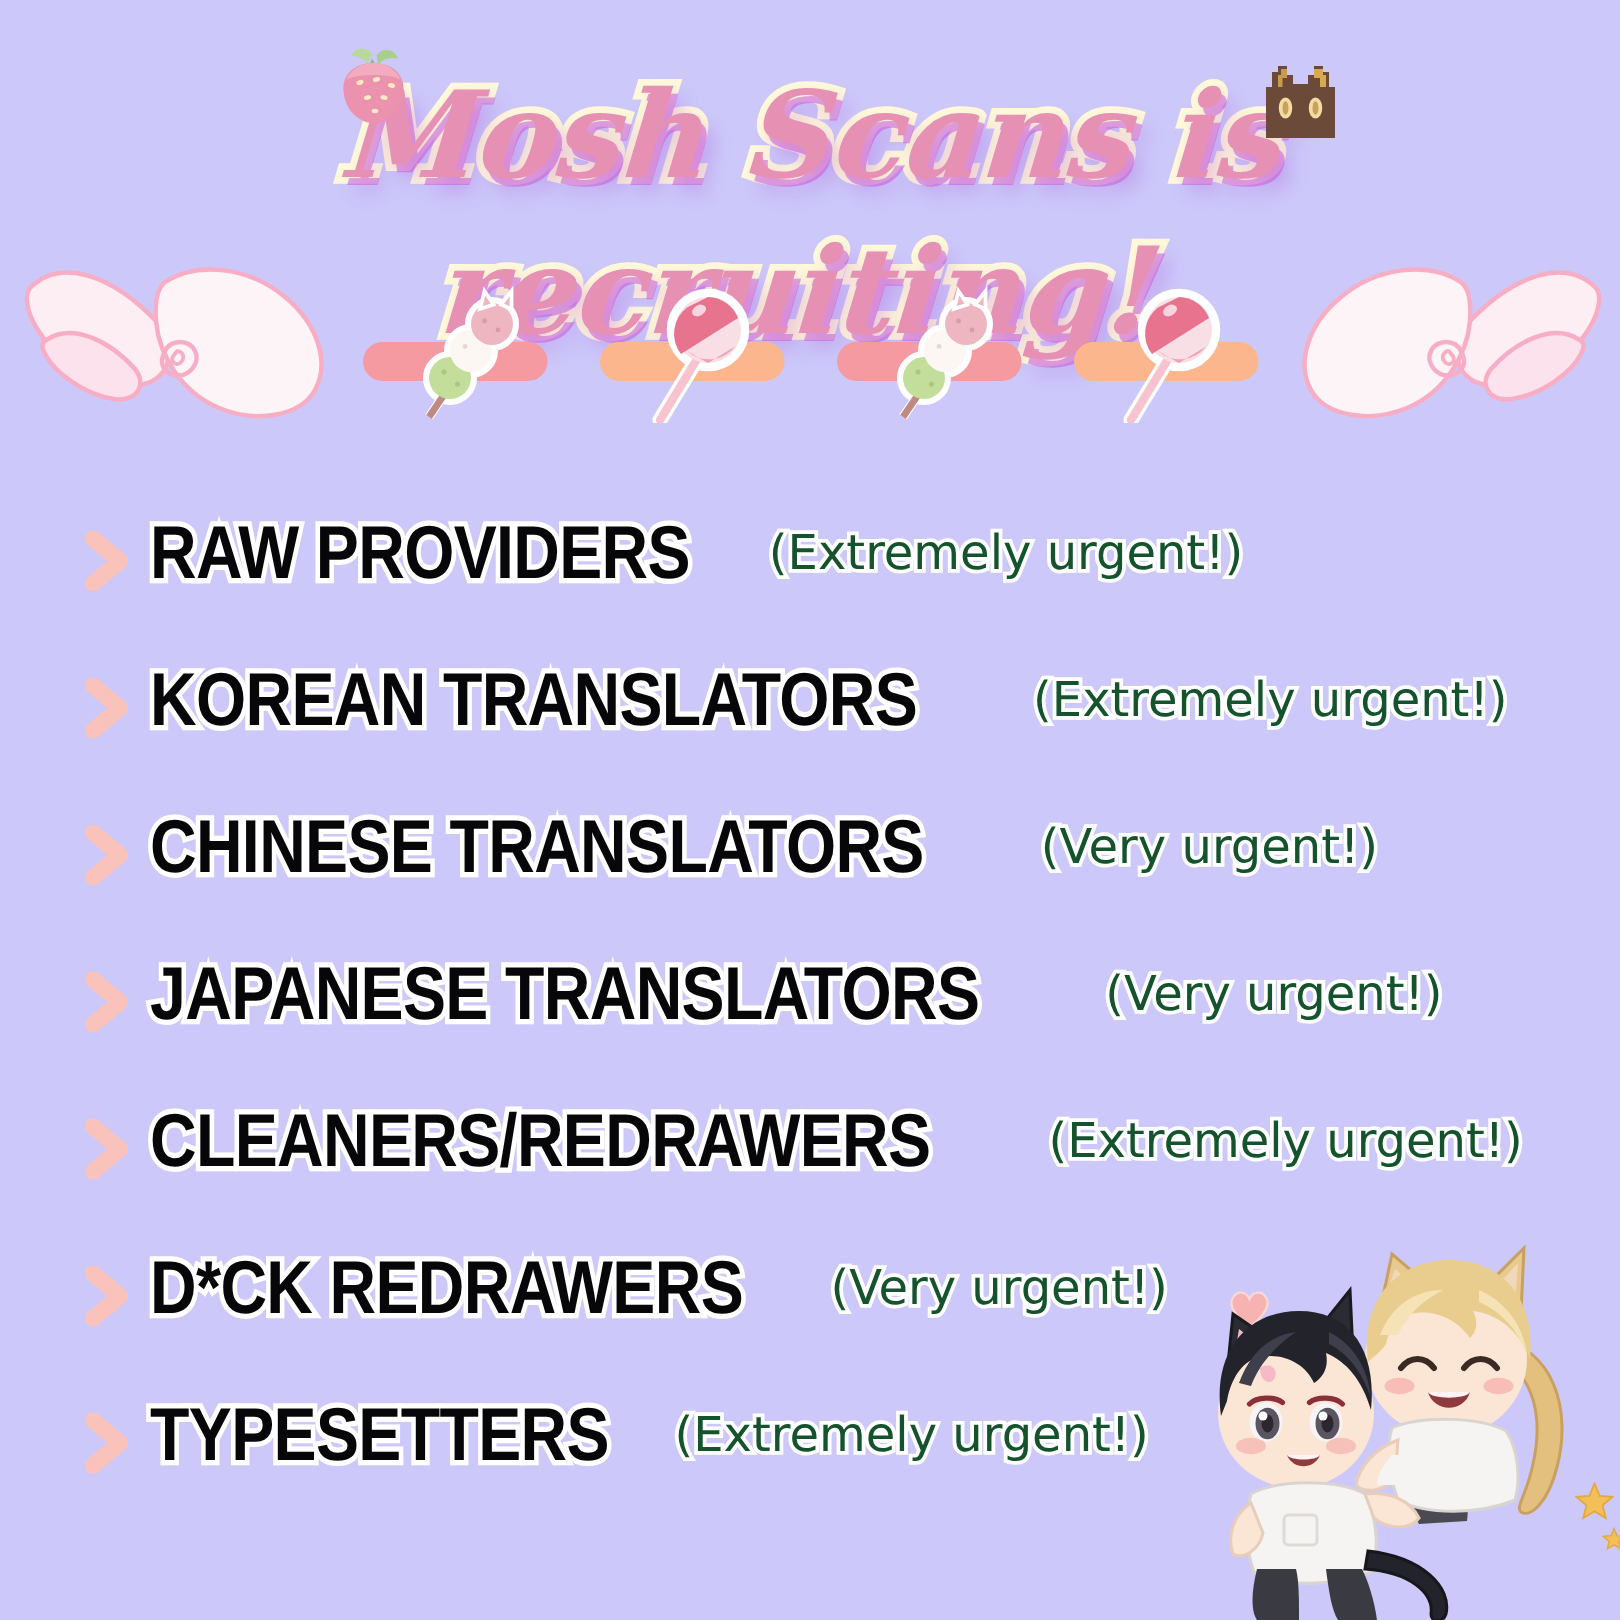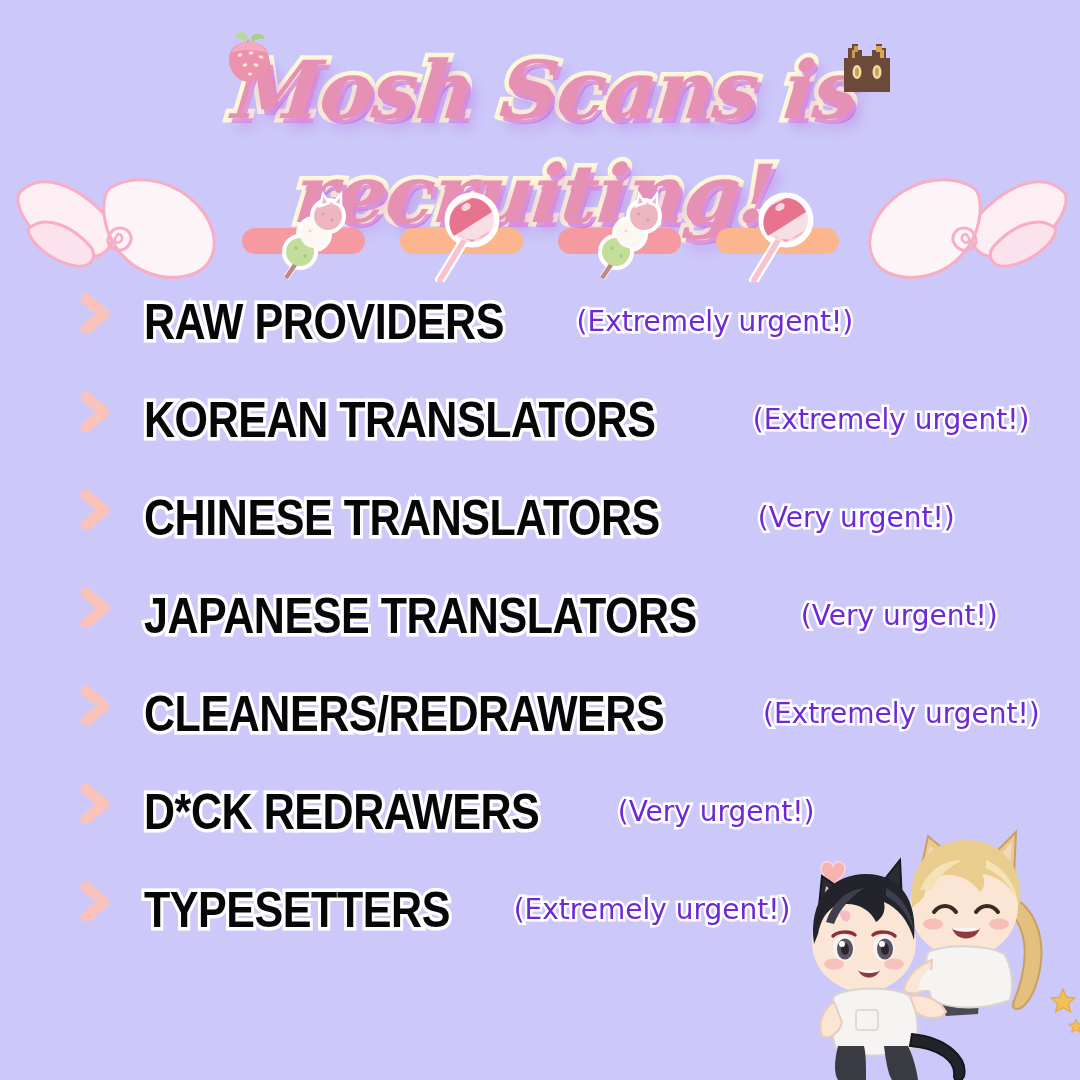--- a/index.html
+++ b/index.html
@@ -97,24 +97,23 @@
   .joblist {
     position: absolute;
     left: 0;
     top: 296px;
     width: 1080px;
   }
   .jobrow {
     position: relative;
     height: 98px;
     display: flex;
-    align-items: flex-start;
-    padding-left: 80px;
+    align-items: flex-end;
+    padding-left: 56px;
     box-sizing: border-box;
-    gap: 20px;
   }
   .chev {
     flex: 0 0 auto;
     width: 30px;
     height: 40px;
     margin-right: 14px;
     margin-top: -2px;
   }
   .role {
     font-family: "Liberation Sans", sans-serif;
@@ -124,23 +123,23 @@
     letter-spacing: -0.5px;
     color: #07070a;
     transform: scaleX(0.86);
     transform-origin: left center;
     white-space: nowrap;
     -webkit-text-stroke: 7px #ffffff;
     paint-order: stroke fill;
   }
   .urgency {
     font-family: "DejaVu Sans", sans-serif;
-    font-size: 28px;
+    font-size: 32px;
     line-height: 52px;
-    color: #6d28d9;
+    color: #14532d;
     white-space: nowrap;
     margin-left: -6px;
     -webkit-text-stroke: 5px #ffffff;
     paint-order: stroke fill;
   }
 
   
   .footer {
     position: absolute;
     left: 0;

